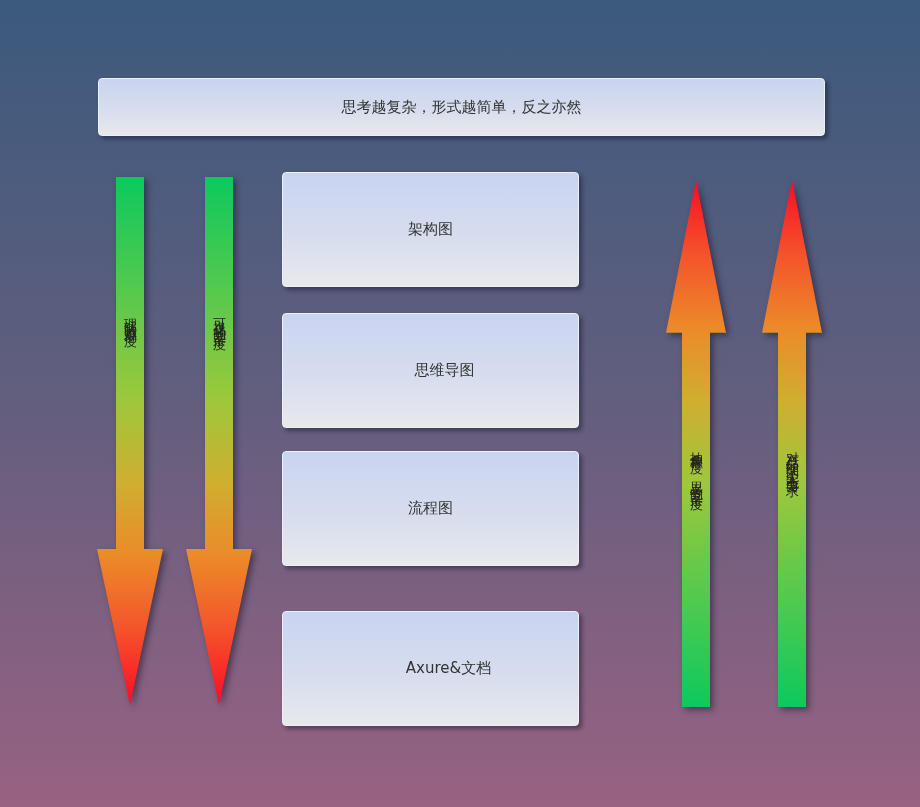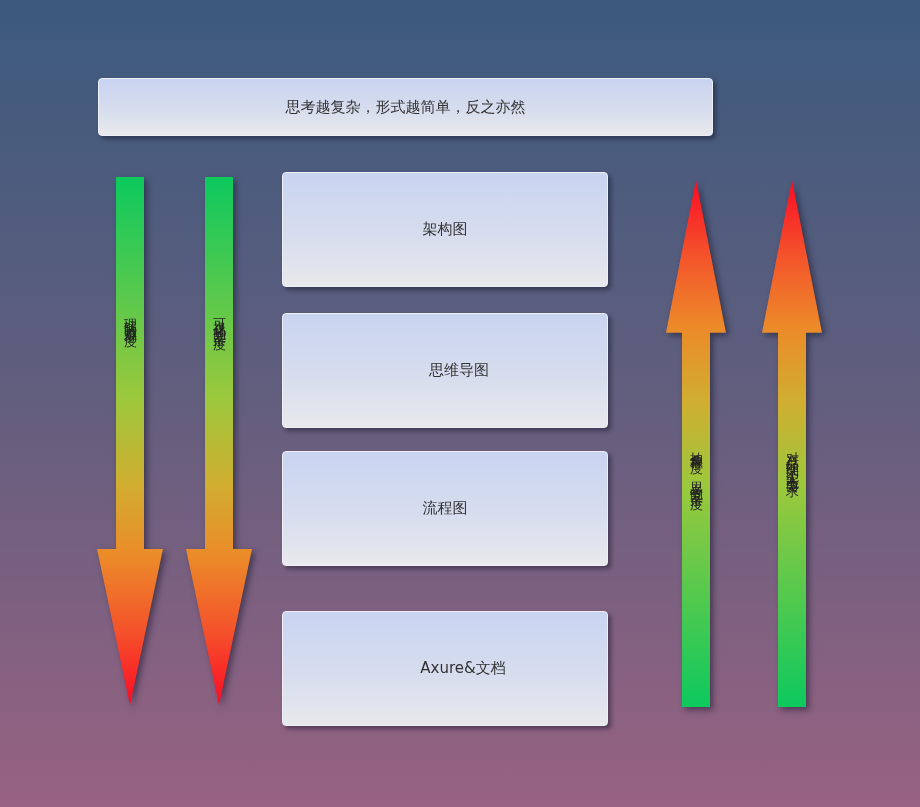--- a/index.html
+++ b/index.html
@@ -22,22 +22,22 @@
     background: linear-gradient(180deg, #c9d4f1 0%, #d7ddee 55%, #e8e9ec 100%);
     border: 1px solid #eef0f6;
     box-shadow: 3px 3px 4px rgba(15, 15, 35, 0.45);
     display: flex;
     align-items: center;
     justify-content: center;
     color: #333333;
     font-size: 15px;
     box-sizing: border-box;
   }
-  .banner { left: 98px; top: 78px; width: 615px; height: 58px; }
-  .box    { left: 282px; width: 326px; height: 115px; justify-content: center; }
+  .banner { left: 98px; top: 78px; width: 727px; height: 58px; }
+  .box    { left: 282px; width: 297px; height: 115px; justify-content: center; }
   .box-1  { top: 172px; }
   .box-2  { top: 313px; padding-left: 28px; }
   .box-3  { top: 451px; }
   .box-4  { top: 611px; padding-left: 36px; }
 
   
   .arrow {
     position: absolute;
     filter: drop-shadow(3px 3px 3px rgba(15, 15, 35, 0.5));
   }

